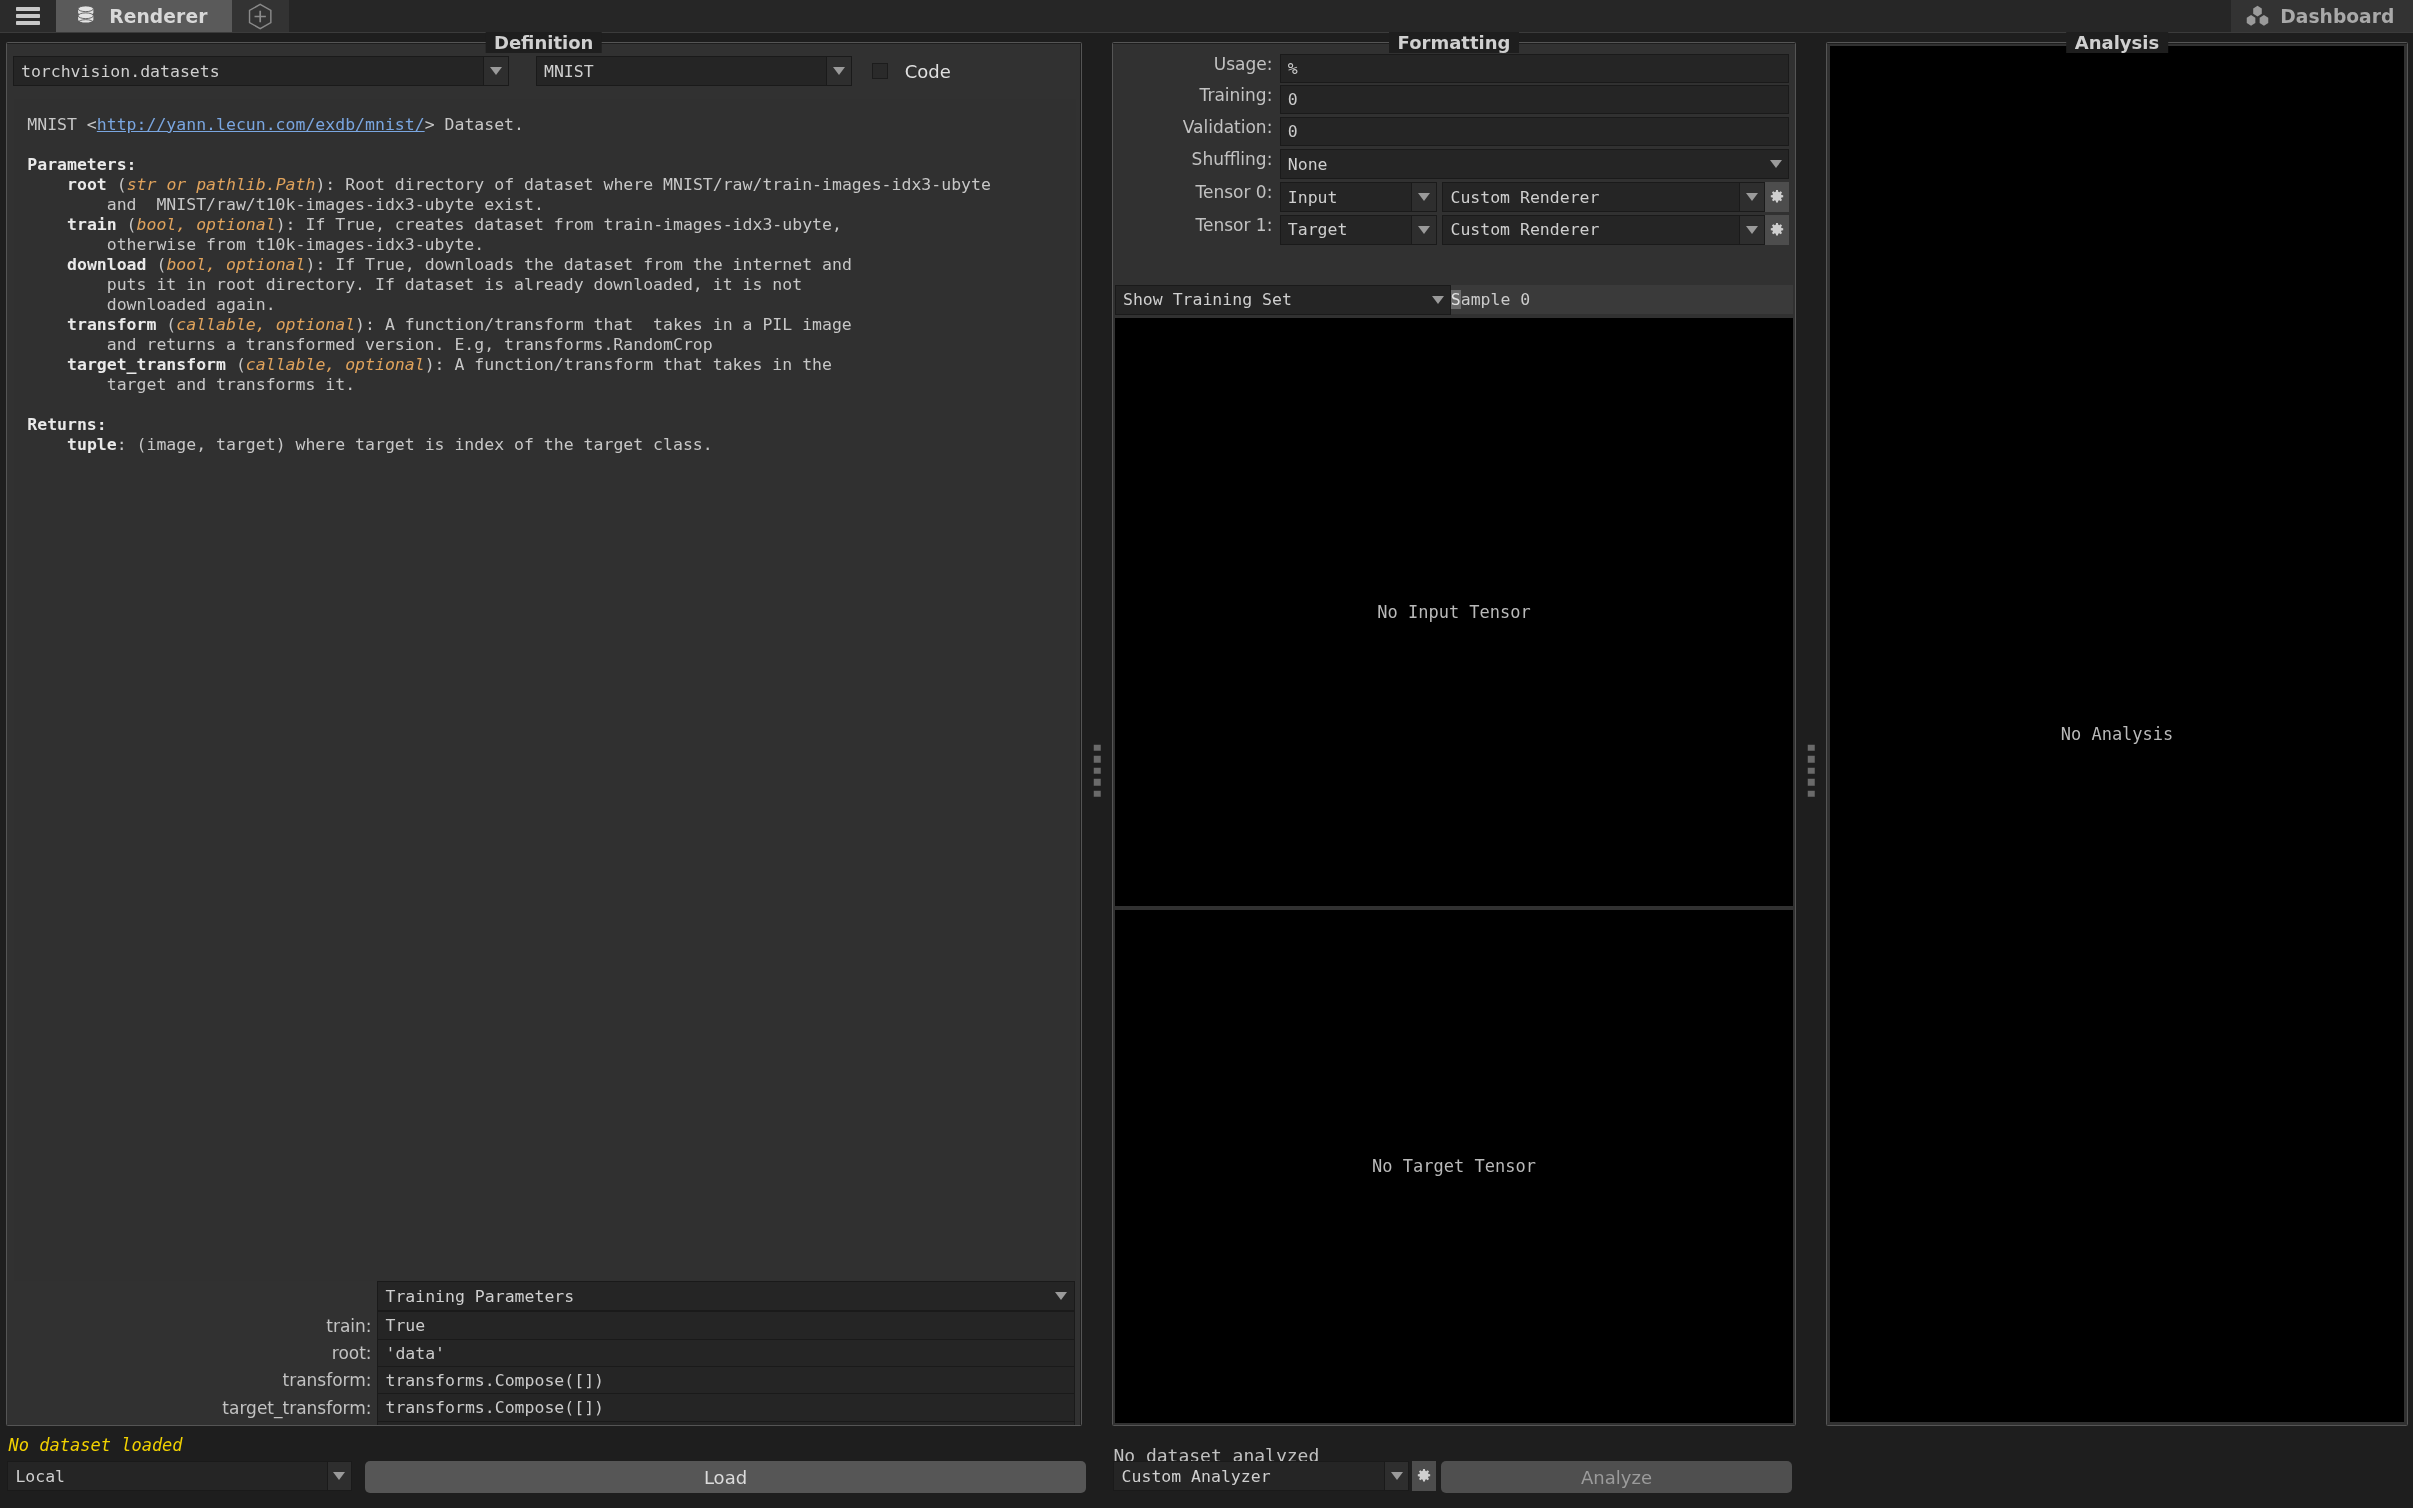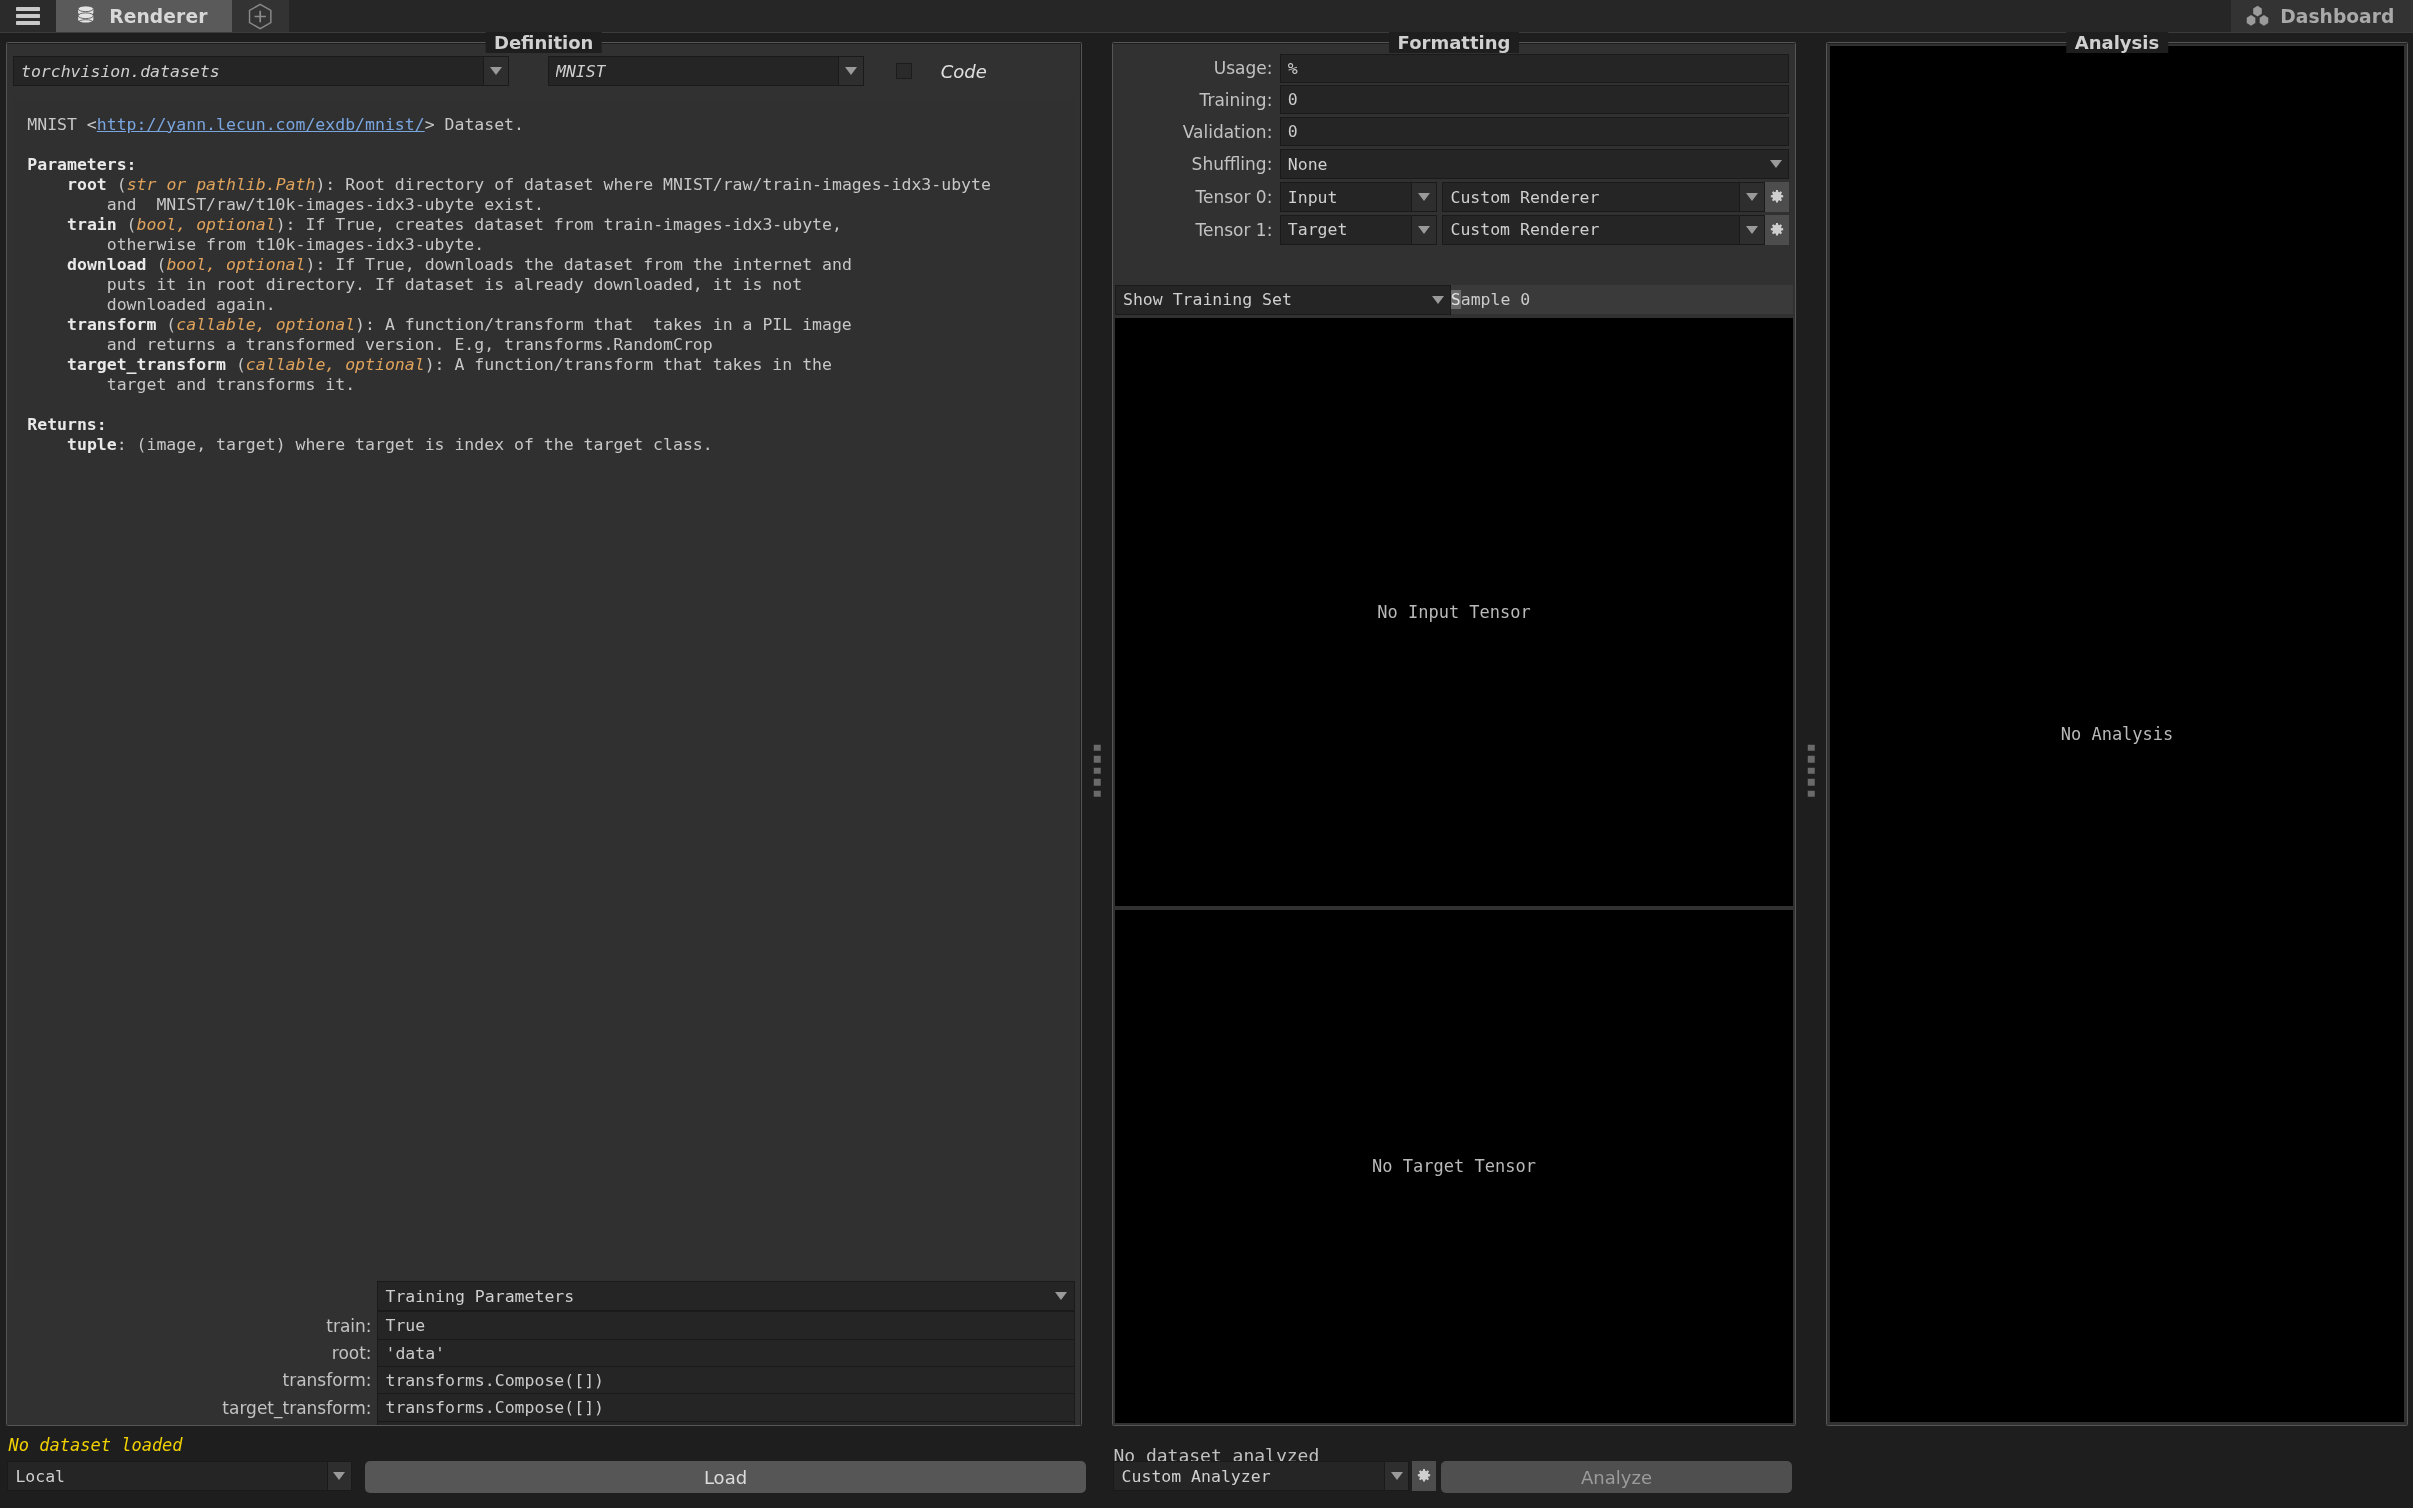--- a/index.html
+++ b/index.html
@@ -111,21 +111,21 @@
   .viewport {
     background:#000000; color:#b9b9b9;
     font-family:"DejaVu Sans Mono", monospace; font-size:17px;
     display:flex; align-items:center; justify-content:center;
   }
 
   
   #defPanel { left: 5.7px; top: 32px; width: 1076px; height: 1394px; }
   #defRow {
     position:absolute; left:5.7px; top:11.5px; right:5.7px; height:32px;
-    display:flex; align-items:center; gap:16px;font-style:italic;
+    display:flex; align-items:center; gap:4px;
   }
   #defModule { width: 496px; }
   #defClass  { width: 316px; margin-left: 23px; }
   .checkbox {
     width:16px; height:16px; background:#2a2a2a; border:0.7px solid #1c1c1c;
     margin-left: 16px; flex:0 0 auto;
   }
   .codelabel { color:#e0e0e0; font-size:18px; margin-left: 13px; }
 
   #docArea {
@@ -165,21 +165,21 @@
   
   .splitter { position:absolute; width:16px; background:#1e1e1e; }
   .splitter .grip {
     position:absolute; left:50%; top:50%; transform:translate(-50%,-50%);
     display:flex; flex-direction:column; gap:5px;
   }
   .splitter .grip i { width:6.5px; height:6.5px; background:#6a6a6a; display:block; }
 
   
   #fmtPanel { left: 1112px; top: 32px; width: 684px; height: 1394px; }
-  .fmt-row { display:flex; align-items:center; margin-bottom: 2.9px; }
+  .fmt-row { display:flex; align-items:flex-start; margin-bottom: 2.9px; }
   .fmt-row .rowlabel { width: 159px; padding-right: 7.2px; flex:0 0 auto; }
   .fmt-rows { position:absolute; left:7.2px; right:5.7px; top:10px; }
   .fmt-field { flex:1 1 auto; }
   .fmt-half-a { width: 157px; flex:0 0 auto; }
   .fmt-half-b { flex:1 1 auto; margin-left: 5.7px; }
 
   #showRow {
     position:absolute; left:1.4px; right:1.4px; top: 241px; height: 29px; display:flex;
   }
   #showCombo { width: 336px; }

